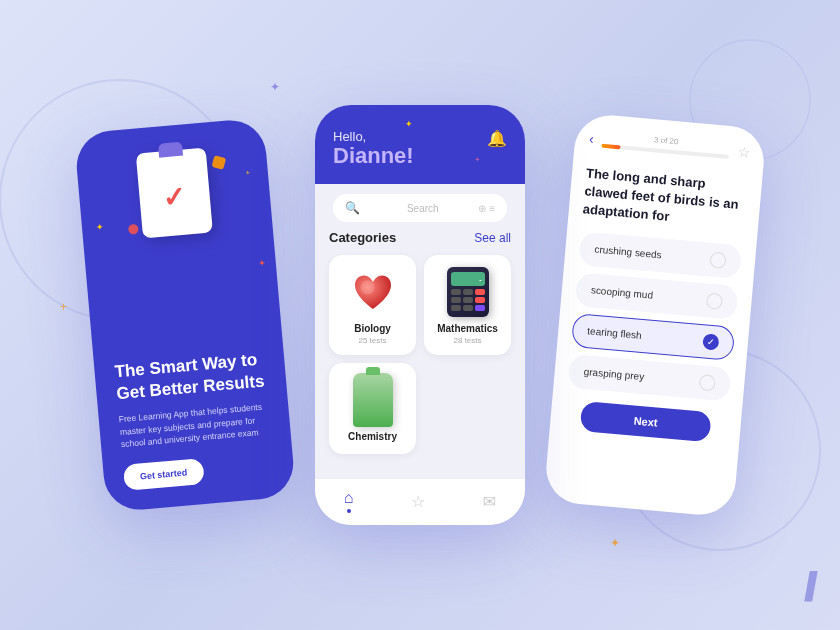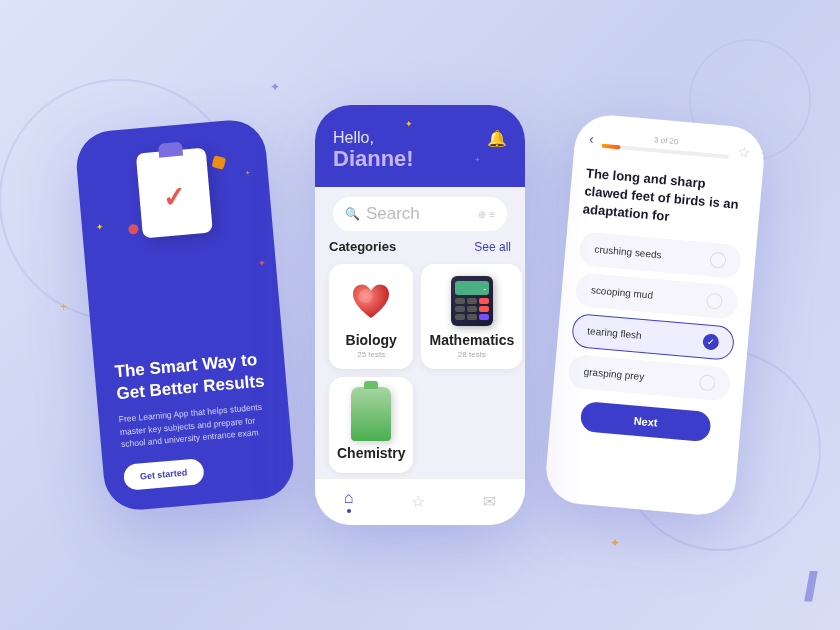--- a/index.html
+++ b/index.html
@@ -121,21 +121,21 @@
       z-index: 3;
     }
 
     .phone-center-header {
       background: #3d3dcc;
       padding: 24px 18px 16px;
       position: relative;
     }
 
     .phone-center-greeting {
-      font-size: 16px;
+      font-size: 13px;
       color: rgba(255,255,255,0.85);
       font-weight: 500;
     }
 
     .phone-center-name {
       font-size: 22px;
       font-weight: 800;
       color: #c4b5fd;
       line-height: 1.1;
     }
@@ -161,22 +161,23 @@
       z-index: 1;
     }
 
     .search-icon-sm {
       color: #aaa;
       font-size: 12px;
     }
 
     .search-placeholder {
       color: #bbb;
-      font-size: 17px;
+      font-size: 10px;
       flex: 1;
+      margin-left: 41px;
     }
 
     .search-right-icons {
       display: flex;
       gap: 4px;
       color: #ccc;
       font-size: 10px;
     }
 
     .phone-center-body {
@@ -223,21 +224,21 @@
       width: 50px;
       height: 50px;
       margin-bottom: 6px;
       display: flex;
       align-items: center;
       justify-content: center;
       font-size: 36px;
     }
 
     .cat-name {
-      font-size: 14px;
+      font-size: 10px;
       font-weight: 700;
       color: #222;
       margin-bottom: 2px;
     }
 
     .cat-count {
       font-size: 8px;
       color: #aaa;
     }
 

